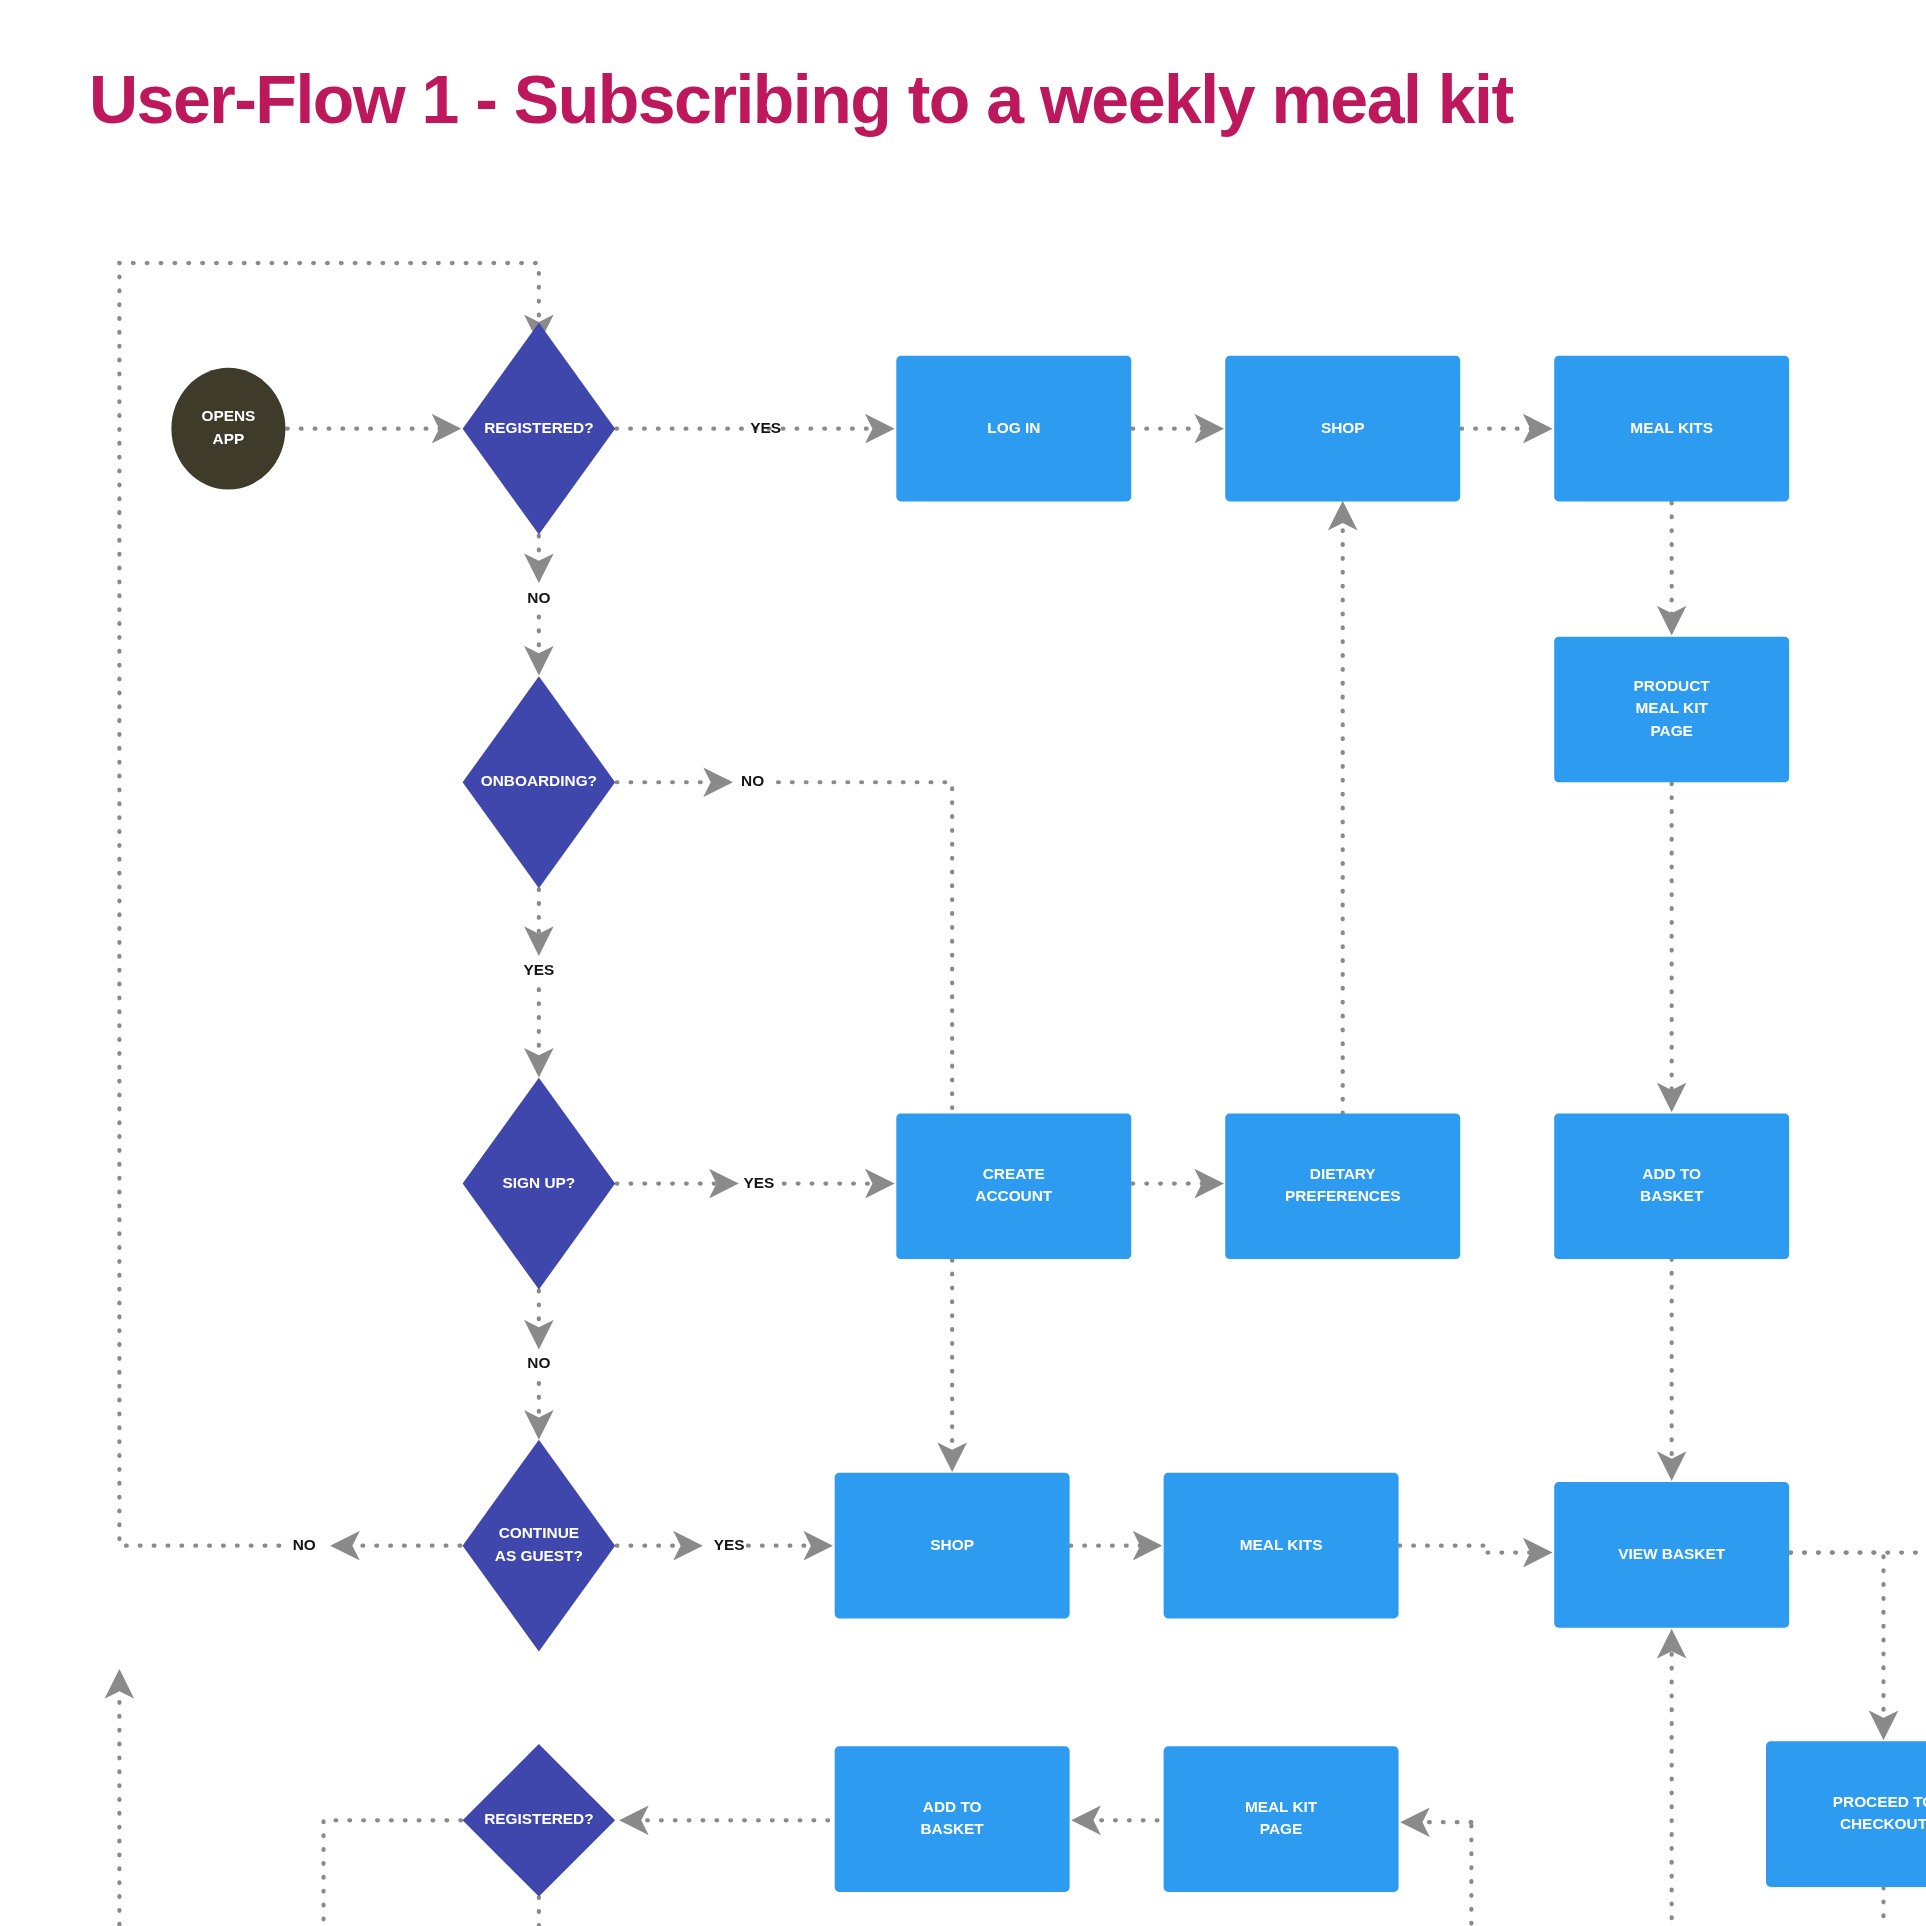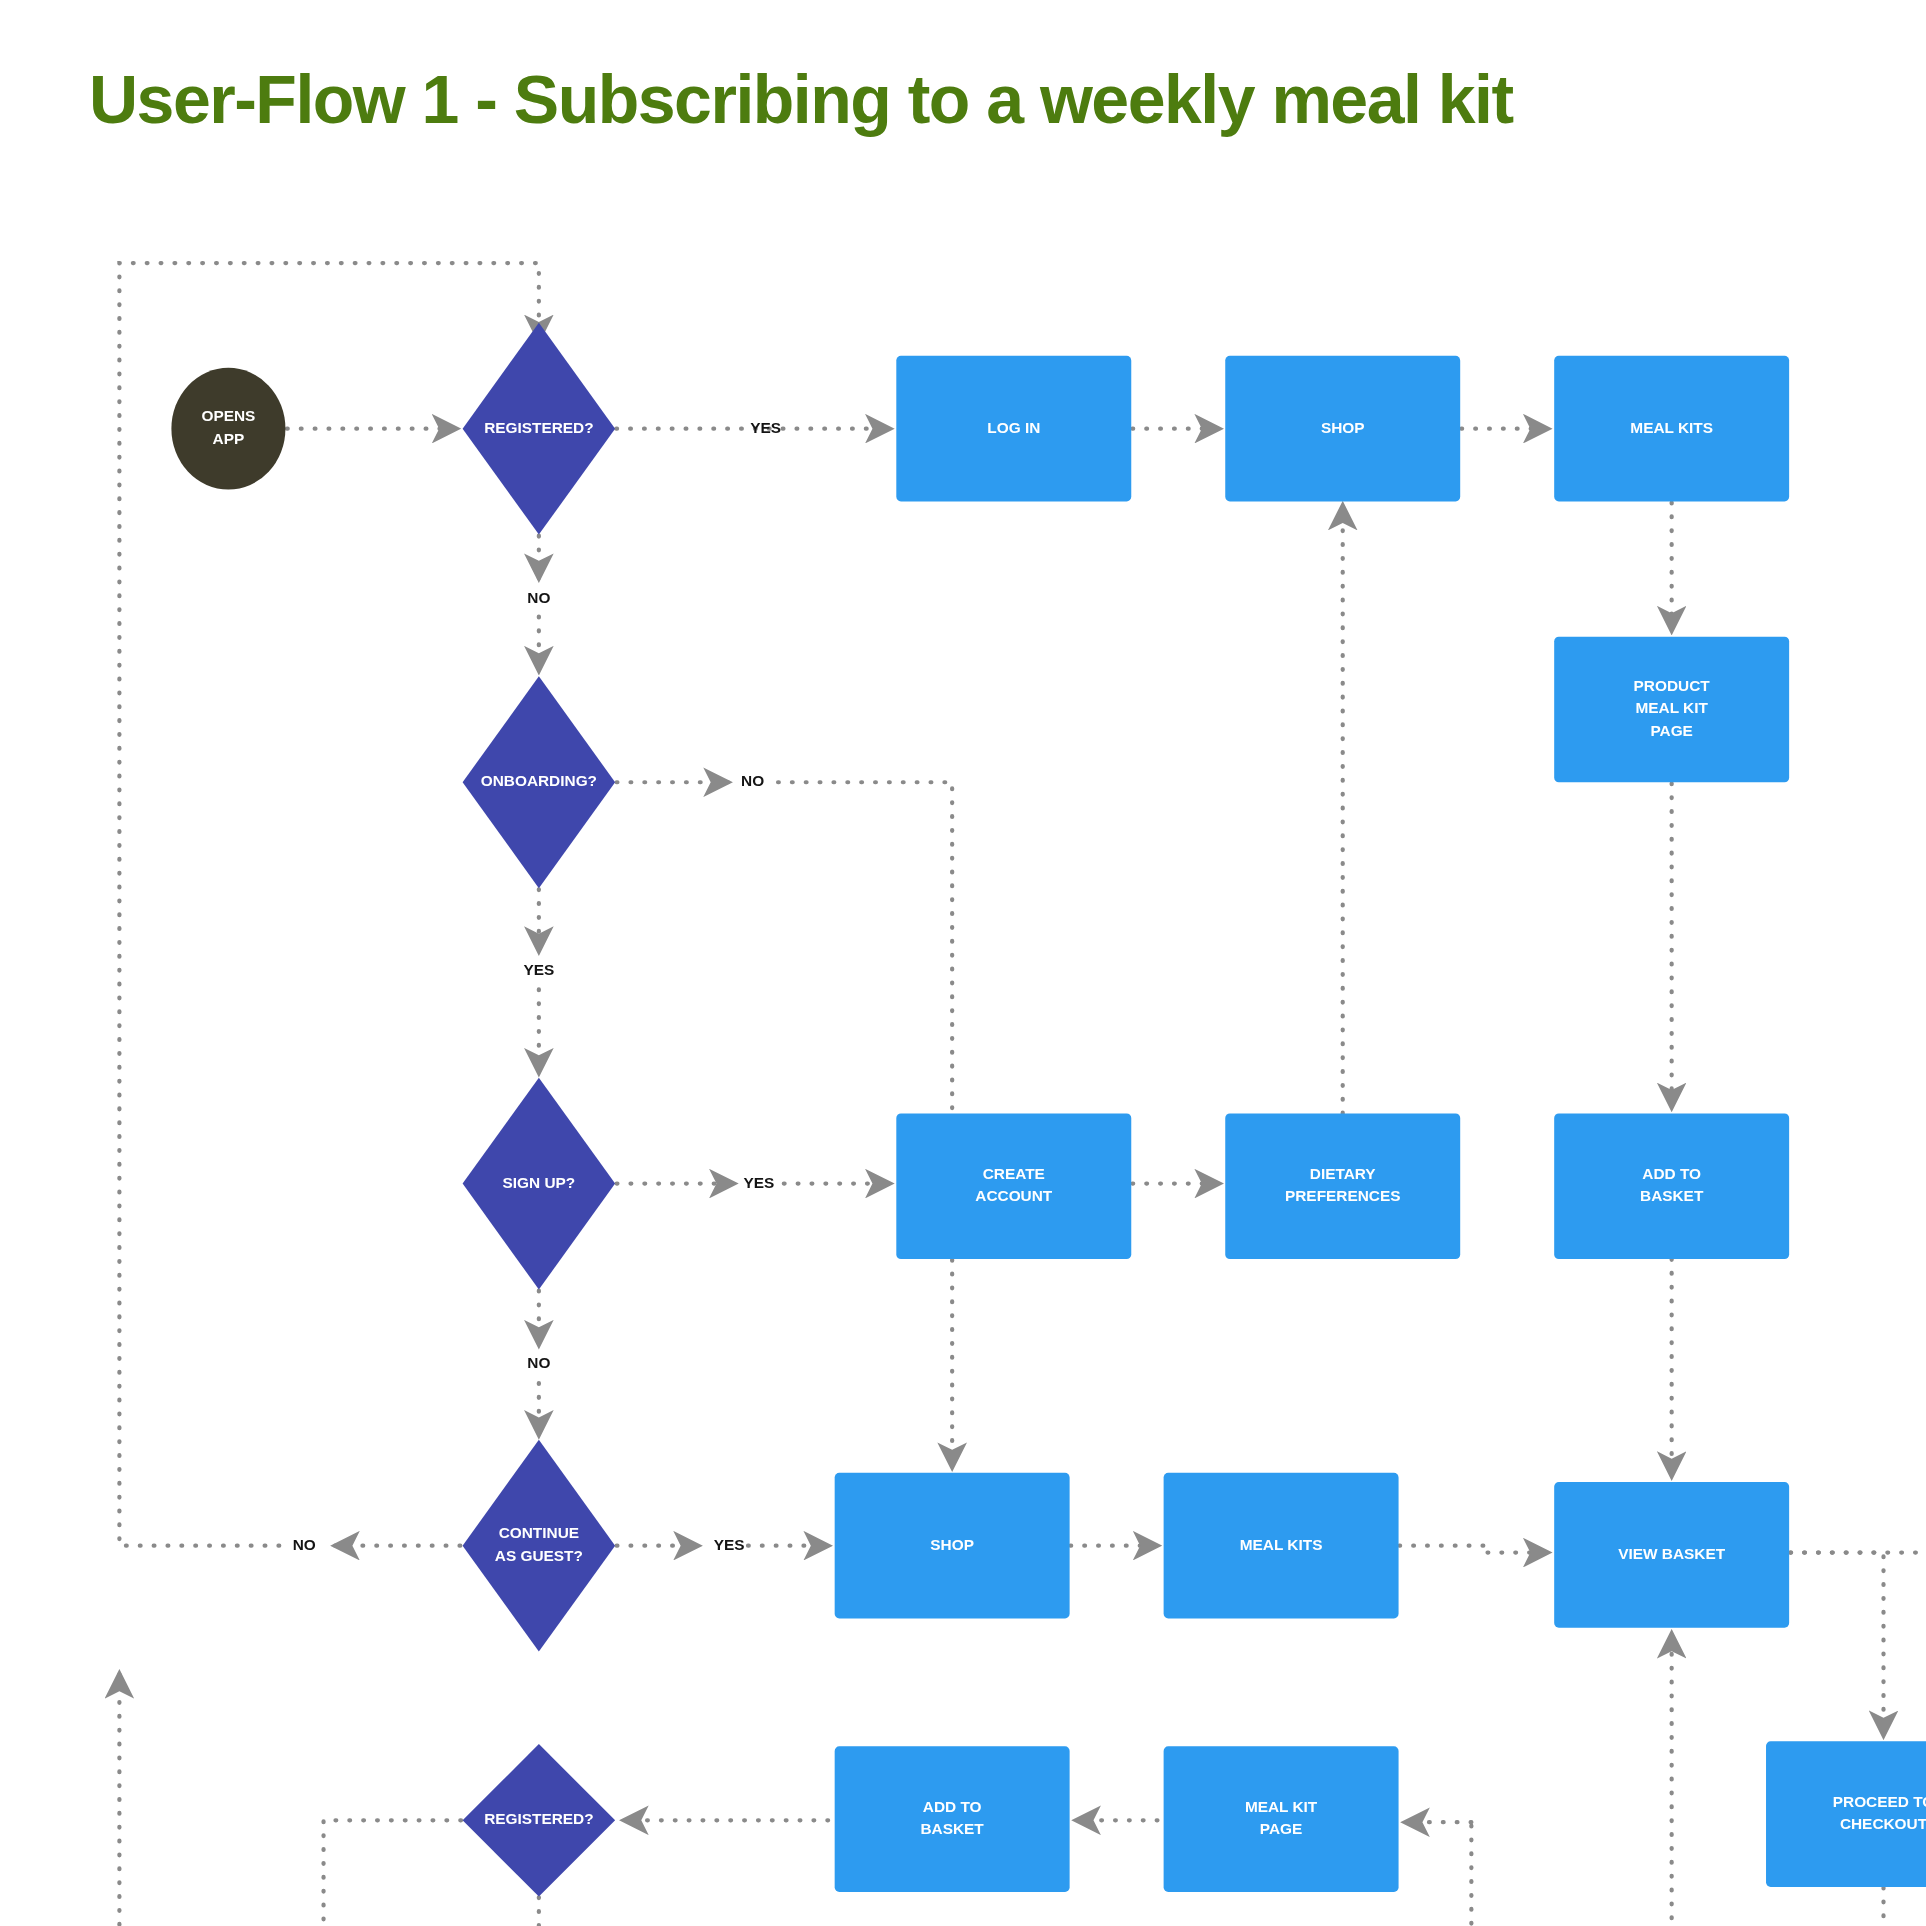--- a/index.html
+++ b/index.html
@@ -2,21 +2,21 @@
 <html style="font-size:6.2px"><head>
 <meta charset="utf-8">
 <style>
   html,body{margin:0;padding:0;background:#ffffff;}
   body{width:2858px;height:2544px;font-family:"Liberation Sans",sans-serif;overflow:hidden;}
   #canvas{position:relative;width:2858px;height:2544px;background:#fff;}
   #flow-title{
     position:absolute;left:89px;top:65px;
     font-family:"Liberation Sans",sans-serif;
     font-size:68px;font-weight:bold;letter-spacing:-1.5px;
-    color:#4d7c0f;white-space:nowrap;line-height:1;
+    color:#be185d;white-space:nowrap;line-height:1;
   }
   svg#diagram{position:absolute;left:0;top:0;width:2858px;height:2544px;}
   .node-label{
     fill:#ffffff;font-family:"Liberation Sans",sans-serif;
     font-weight:bold;text-anchor:middle;dominant-baseline:middle;
   }
   .edge-label{
     fill:#141414;font-family:"Liberation Sans",sans-serif;
     font-weight:bold;font-size:40px;text-anchor:middle;dominant-baseline:middle;
   }

